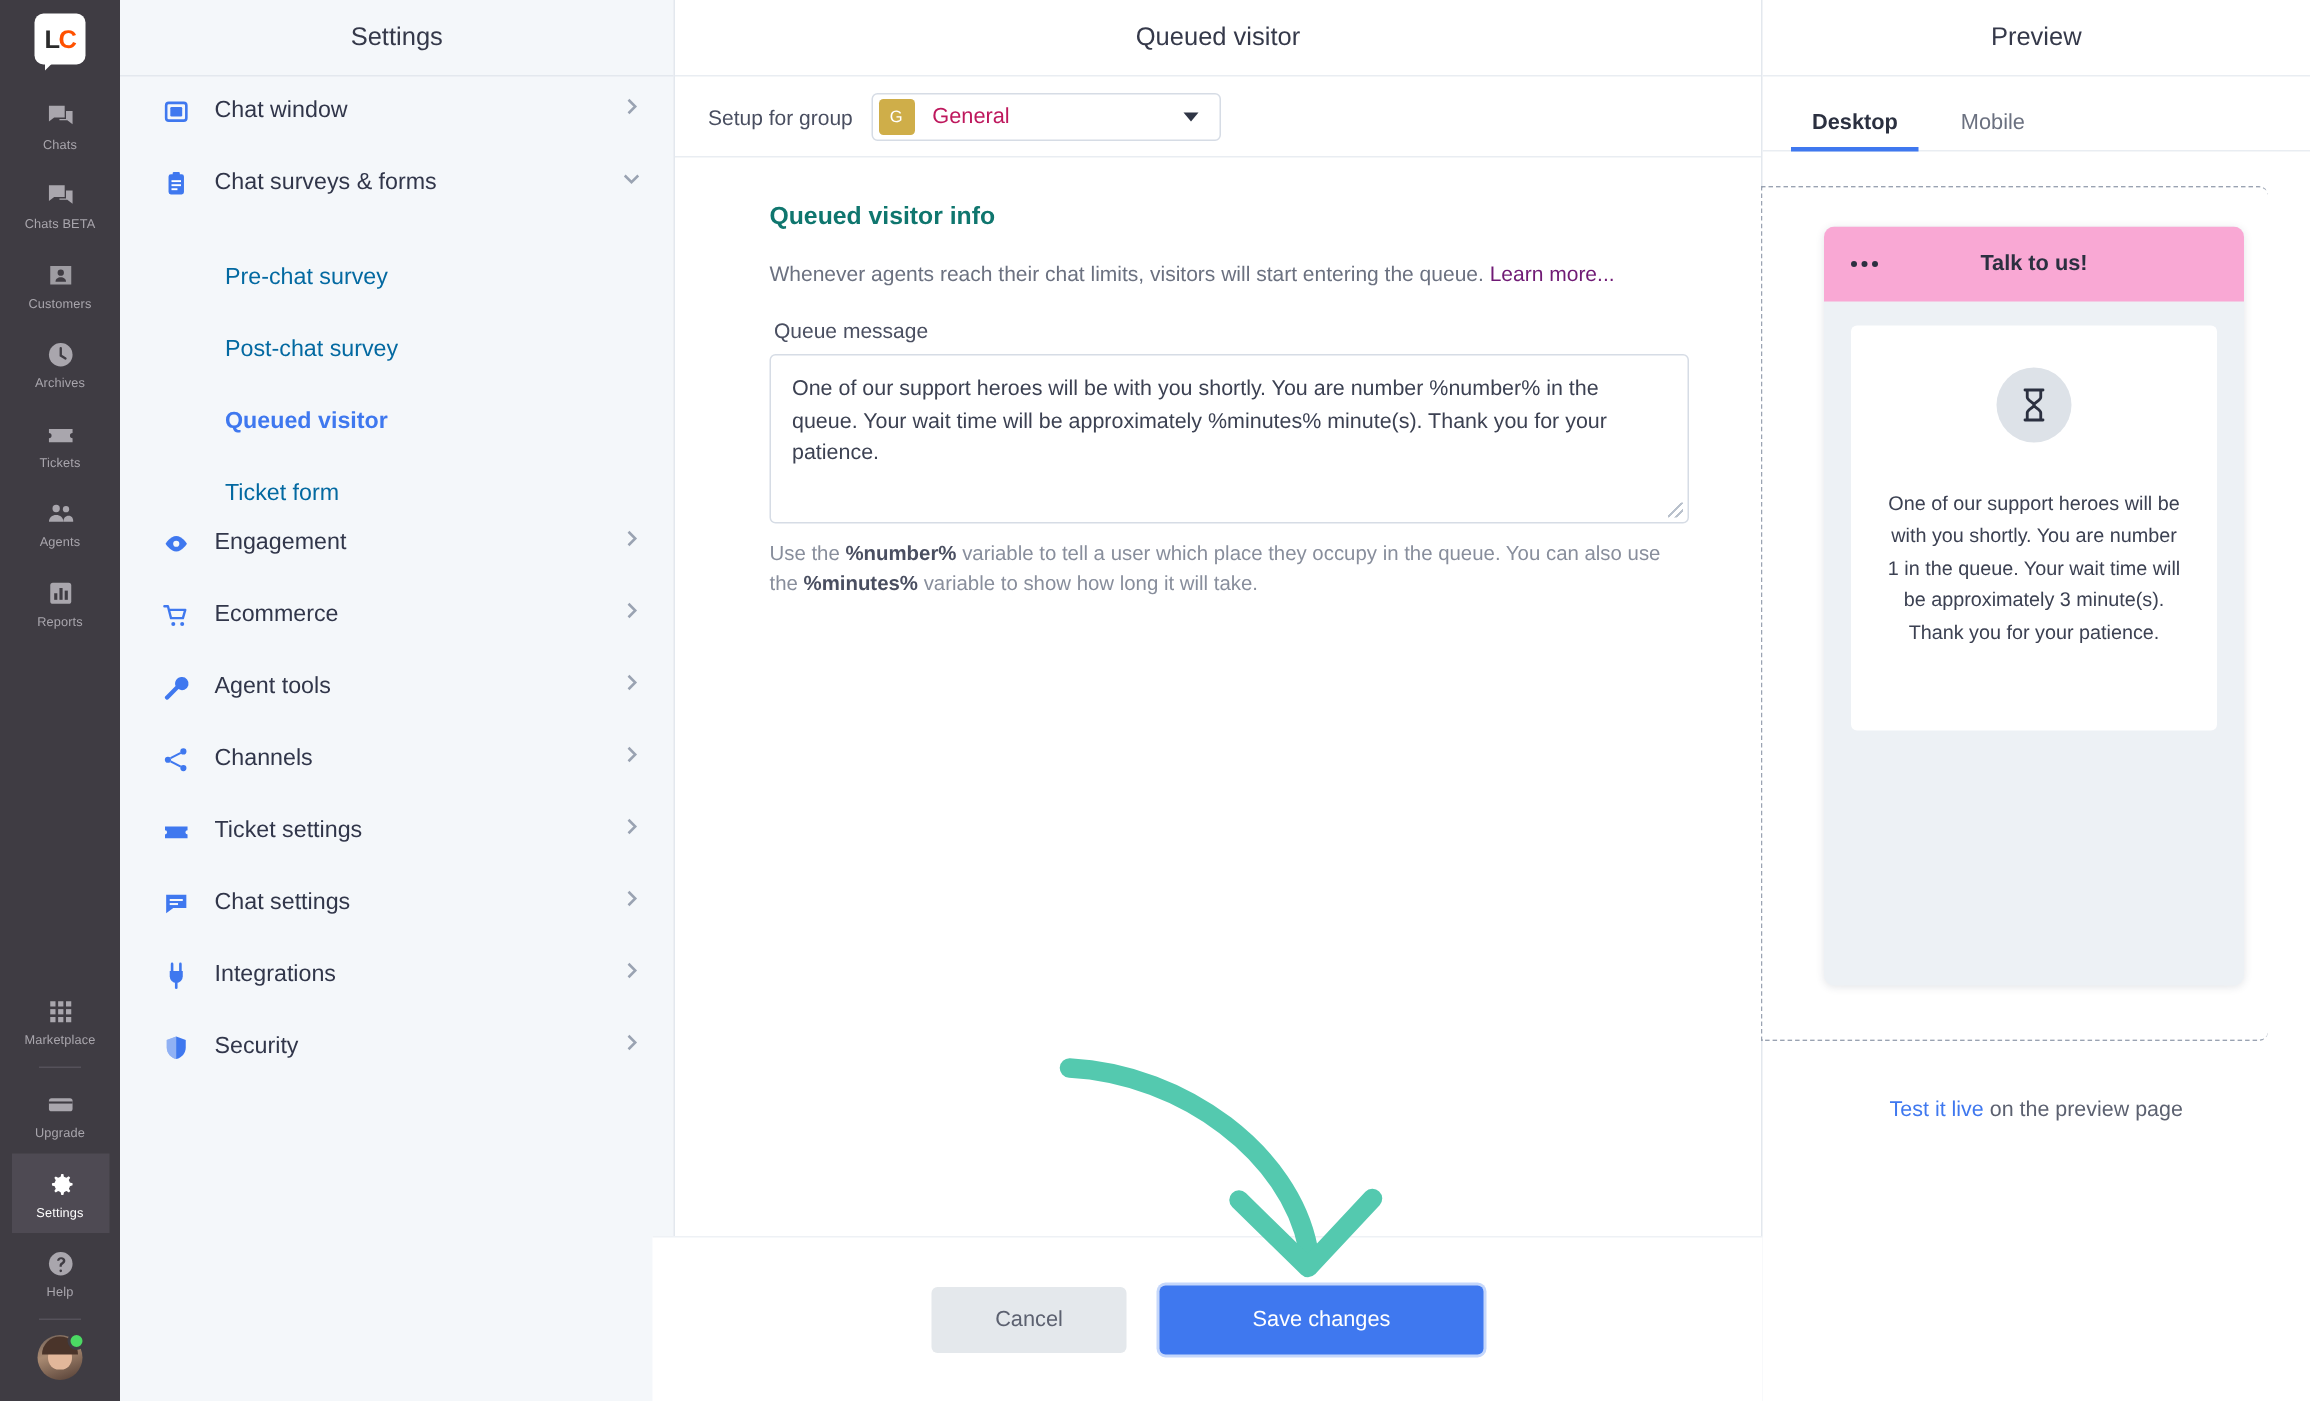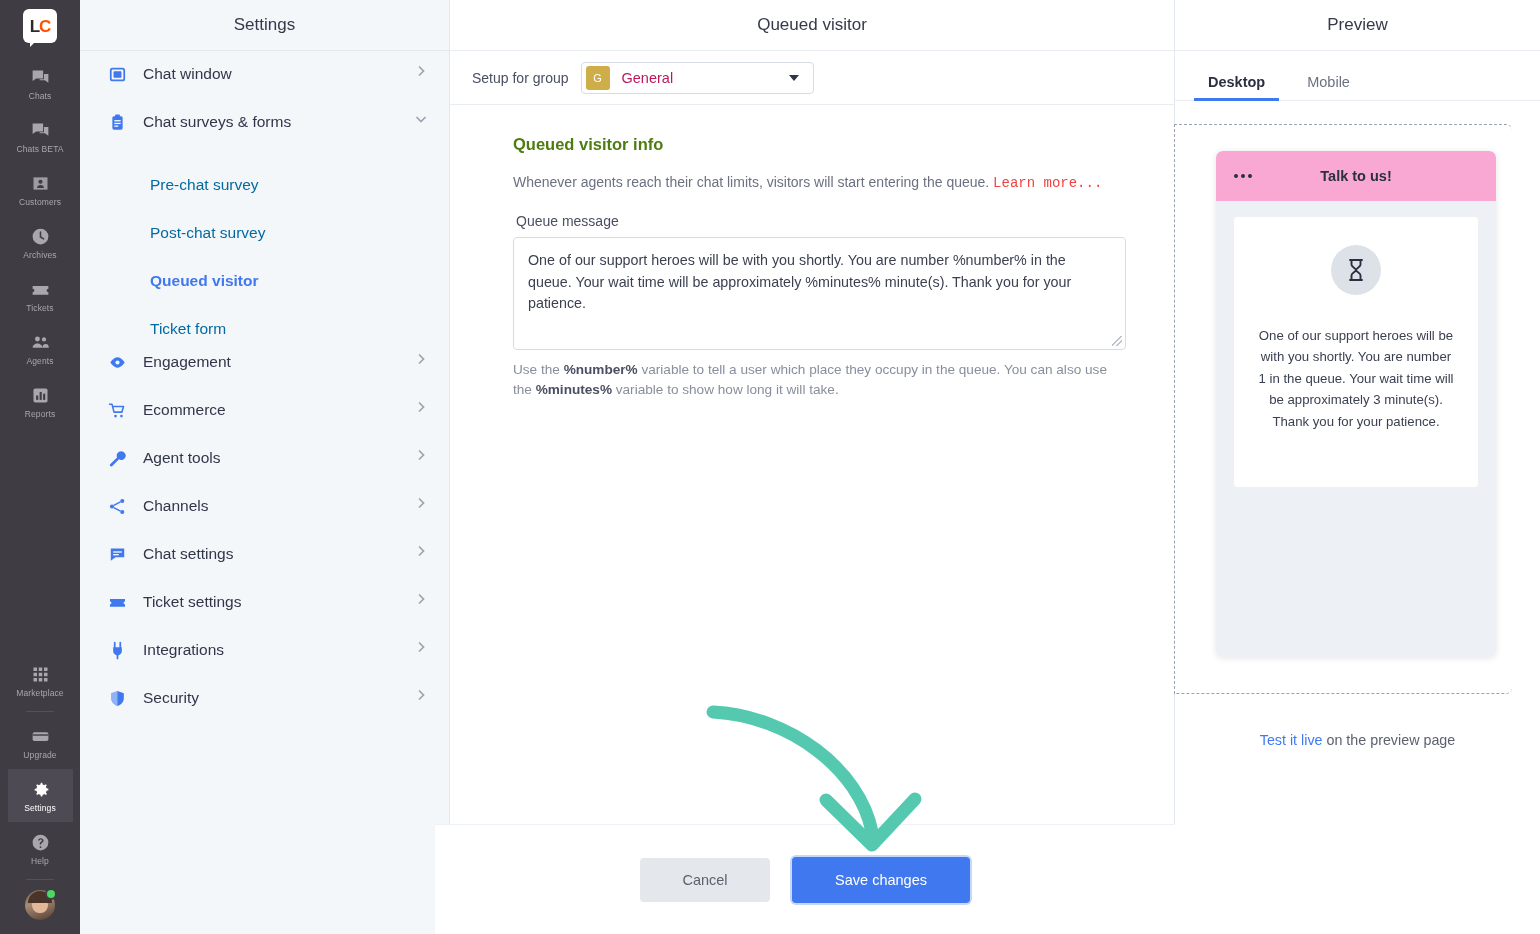--- a/index.html
+++ b/index.html
@@ -112,23 +112,23 @@
   .group-badge {
     width: 24px; height: 24px; border-radius: 3px; background: #cfae49;
     color: #fff; font-size: 11px; display:flex; align-items:center; justify-content:center;
     flex-shrink: 0;
   }
   .group-name { font-size: 14.5px; color: #be185d; margin-left: 12px; flex: 1; }
   .caret { width:0;height:0;border-left:5px solid transparent;border-right:5px solid transparent;
            border-top:6px solid #2f3545; margin-right: 10px; }
 
   .center-body { flex: 1; padding: 30px 0 0 0; overflow: hidden; }
-  .sec-title { font-size: 16.5px; font-weight: bold; color: #4d7c0f; margin: 0 0 20px 63px; }
+  .sec-title { font-size: 16.5px; font-weight: bold; color: #0f766e; margin: 0 0 20px 63px; }
   .sec-desc { font-size: 14px; color: #6b7180; margin: 0 0 22px 63px; }
-  .sec-desc a { color: #ef4444; text-decoration: none; font-family: Liberation Mono, monospace; }
+  .sec-desc a { color: #701a75; text-decoration: none; }
   .field-label { font-size: 14px; color: #4a4f61; margin: 0 0 8px 66px; }
   .textarea-box {
     margin-left: 63px; width: 613px; height: 113px;
     border: 1px solid #d6dce5; border-radius: 4px; background: #fff;
     padding: 12px 14px; position: relative;
   }
   .textarea-box textarea {
     width: 100%; height: 100%; border: none; outline: none; resize: none;
     font-family: "Liberation Sans", sans-serif; font-size: 14.3px;
     color: #3c4152; line-height: 1.52; background: transparent;
@@ -208,21 +208,21 @@
     position: absolute; left: 435px; right: 365px; bottom: 0;
     height: 110px; background: #ffffff; border-top: 1px solid #eef1f5;
     display: flex; align-items: center; justify-content: center; gap: 22px;
   }
   .btn {
     border: none; border-radius: 4px; cursor: pointer;
     font-family: "Liberation Sans", sans-serif; font-size: 14.5px;
   }
   .btn-cancel { width: 130px; height: 44px; background: #e4e8ec; color: #5c6170; }
   .btn-save {
-    width: 178px; height: 46px; background: #3f78ef; color: #ffffff;
+    width: 216px; height: 46px; background: #3f78ef; color: #ffffff;
     box-shadow: 0 0 0 2px #c5d7fb;
   }
 
   
   .arrow-layer {
     position: absolute; left: 0; top: 0; width: 1540px; height: 934px;
     pointer-events: none;
   }
 </style>
 </head>
@@ -458,40 +458,40 @@
         <span class="chev">
             <svg viewBox="0 0 12 12">
               <path d="M4 1.5L8.5 6 4 10.5"></path>
             </svg>
           </span>
       </div>
 
       <div class="nav-row">
         <span class="nav-ico">
             <svg viewBox="0 0 24 24">
+              <path d="M2.5 7.5h19v3.2a1.8 1.8 0 000 3.6v3.2h-19v-3.2a1.8 1.8 0 000-3.6V7.5z" fill="#3f78ef"></path>
+            </svg>
+          </span>
+        <span class="nav-label">Ticket settings</span>
+        <span class="chev">
+            <svg viewBox="0 0 12 12">
+              <path d="M4 1.5L8.5 6 4 10.5"></path>
+            </svg>
+          </span>
+      </div>
+
+      <div class="nav-row">
+        <span class="nav-ico">
+            <svg viewBox="0 0 24 24">
               <path d="M3.5 4.5h17v11h-11l-6 4.5v-15.5z" fill="#3f78ef"></path>
               <rect x="6.5" y="8" width="11" height="1.7" fill="#f4f7fa"></rect>
               <rect x="6.5" y="11.4" width="7" height="1.7" fill="#f4f7fa"></rect>
             </svg>
           </span>
         <span class="nav-label">Chat settings</span>
-        <span class="chev">
-            <svg viewBox="0 0 12 12">
-              <path d="M4 1.5L8.5 6 4 10.5"></path>
-            </svg>
-          </span>
-      </div>
-
-      <div class="nav-row">
-        <span class="nav-ico">
-            <svg viewBox="0 0 24 24">
-              <path d="M2.5 7.5h19v3.2a1.8 1.8 0 000 3.6v3.2h-19v-3.2a1.8 1.8 0 000-3.6V7.5z" fill="#3f78ef"></path>
-            </svg>
-          </span>
-        <span class="nav-label">Ticket settings</span>
         <span class="chev">
             <svg viewBox="0 0 12 12">
               <path d="M4 1.5L8.5 6 4 10.5"></path>
             </svg>
           </span>
       </div>
 
       <div class="nav-row">
         <span class="nav-ico">
             <svg viewBox="0 0 24 24">

